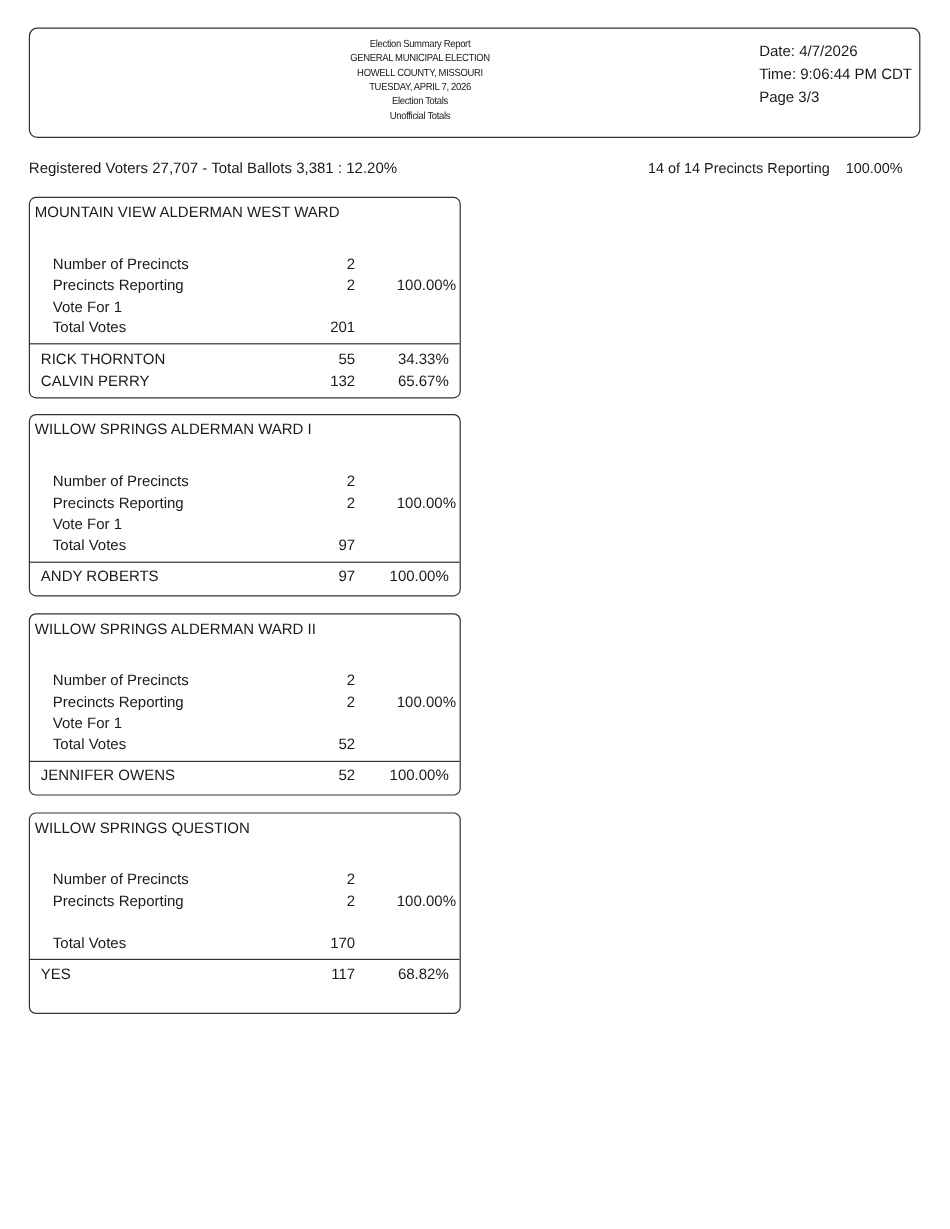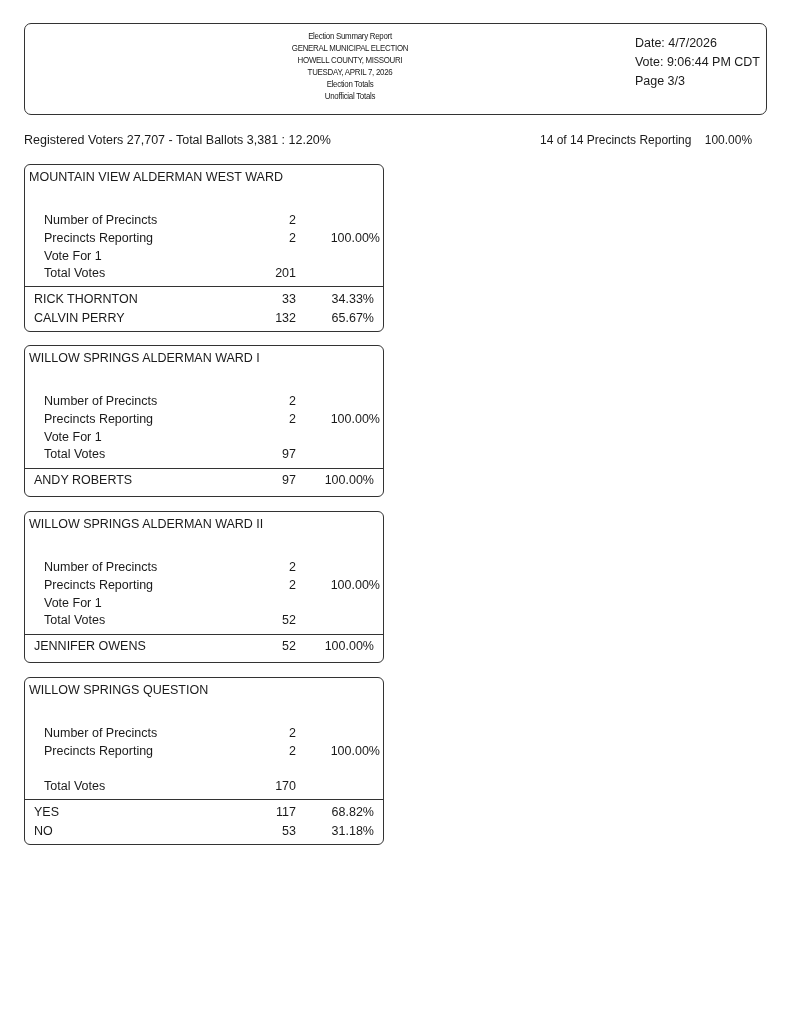--- a/index.html
+++ b/index.html
@@ -31,21 +31,21 @@
   <div class="hdr-center">
     <div>Election Summary Report</div>
     <div>GENERAL MUNICIPAL ELECTION</div>
     <div>HOWELL COUNTY, MISSOURI</div>
     <div>TUESDAY, APRIL 7, 2026</div>
     <div>Election Totals</div>
     <div>Unofficial Totals</div>
   </div>
   <div class="hdr-right">
     <div>Date: 4/7/2026</div>
-    <div>Vote: 9:06:44 PM CDT</div>
+    <div>Time: 9:06:44 PM CDT</div>
     <div class="pg">Page 3/3</div>
   </div>
 </div>
 
 <div class="summary-left">Registered Voters 27,707 - Total Ballots 3,381 : 12.20%</div>
 <div class="summary-right">14 of 14 Precincts Reporting    100.00%</div>
 
 <div class="contest" style="top:164px;height:168px;">
   <div class="title">MOUNTAIN VIEW ALDERMAN WEST WARD</div>
   <div class="row" style="top:48px;">
@@ -60,21 +60,21 @@
   <div class="row" style="top:84px;">
     <span class="lbl">Vote For 1</span>
   </div>
   <div class="row" style="top:101px;">
     <span class="lbl">Total Votes</span>
     <span class="num">201</span>
   </div>
   <div class="divider" style="top:121px;"></div>
   <div class="row cand" style="top:127px;">
     <span class="lbl">RICK THORNTON</span>
-    <span class="num">33</span>
+    <span class="num">55</span>
     <span class="pct">34.33%</span>
   </div>
   <div class="row cand" style="top:146px;">
     <span class="lbl">CALVIN PERRY</span>
     <span class="num">132</span>
     <span class="pct">65.67%</span>
   </div>
 </div>
 
 <div class="contest" style="top:345px;height:152px;">
@@ -143,18 +143,13 @@
   <div class="row" style="top:101px;">
     <span class="lbl">Total Votes</span>
     <span class="num">170</span>
   </div>
   <div class="divider" style="top:121px;"></div>
   <div class="row cand" style="top:127px;">
     <span class="lbl">YES</span>
     <span class="num">117</span>
     <span class="pct">68.82%</span>
   </div>
-  <div class="row cand" style="top:146px;">
-    <span class="lbl">NO</span>
-    <span class="num">53</span>
-    <span class="pct">31.18%</span>
-  </div>
 </div>
 
 </body></html>

